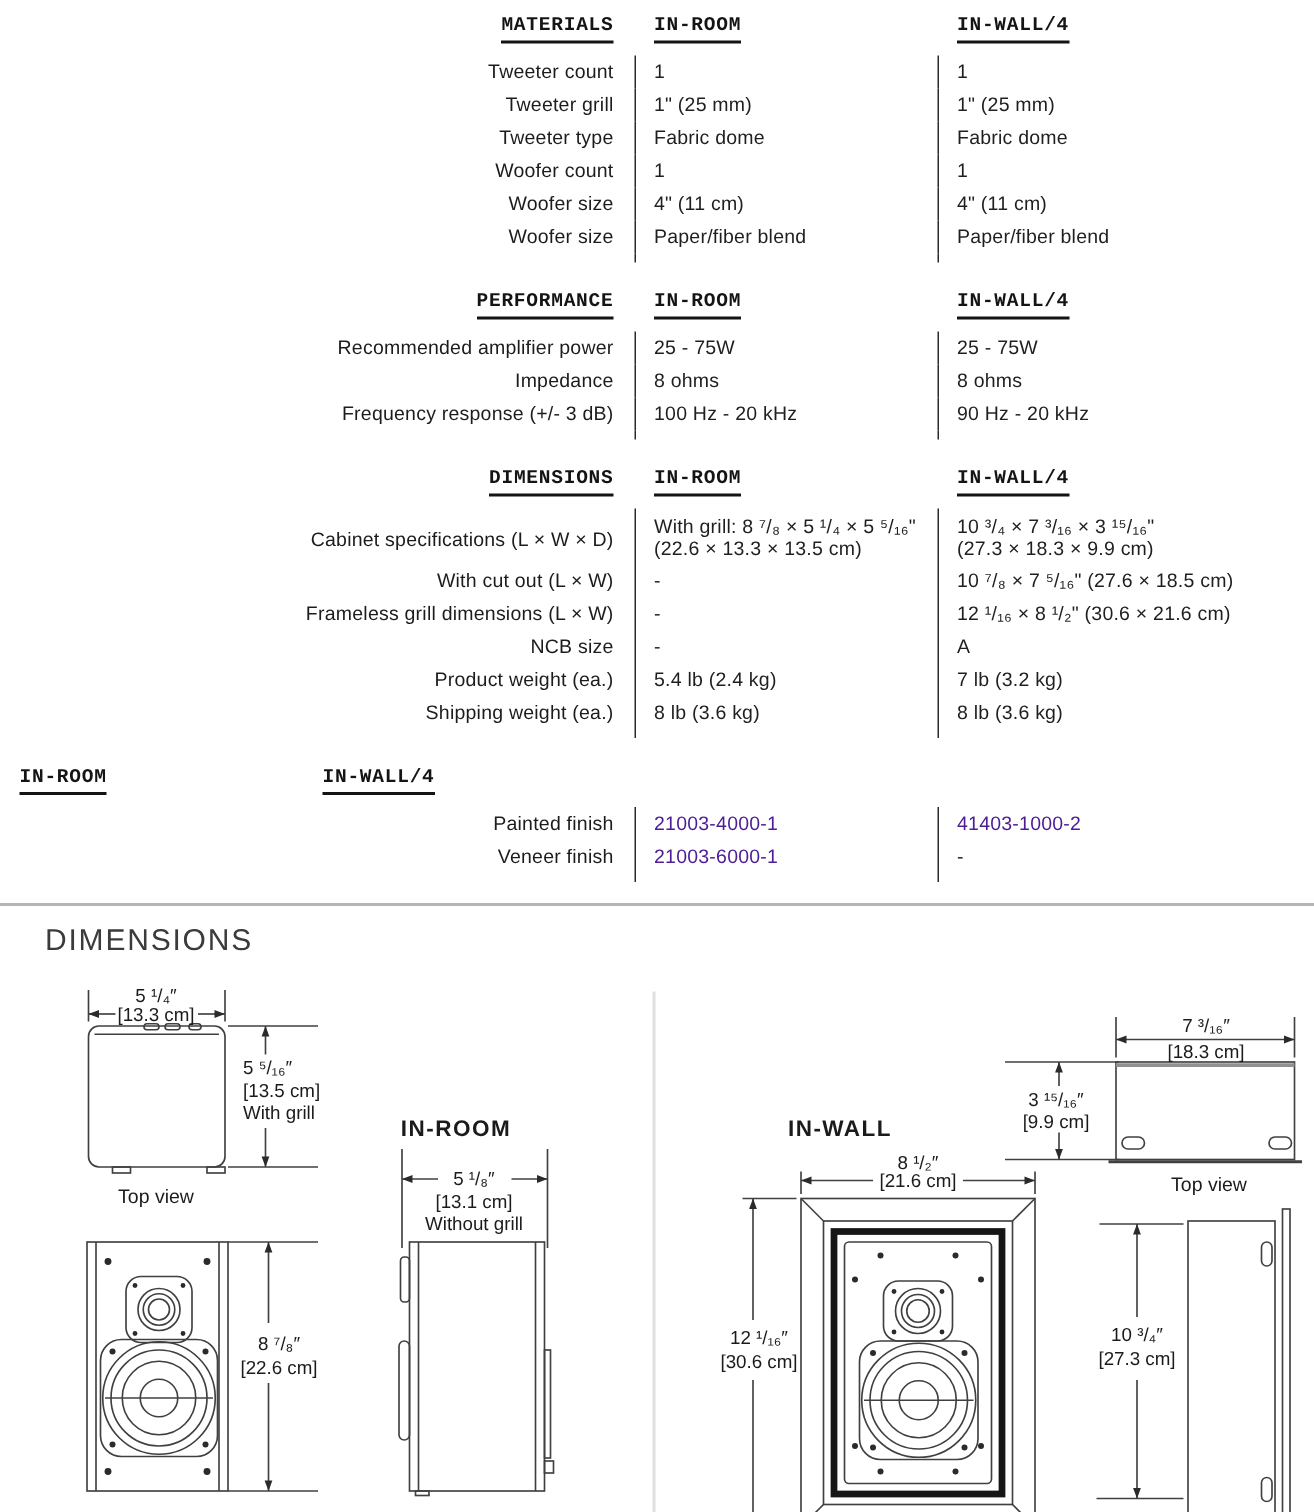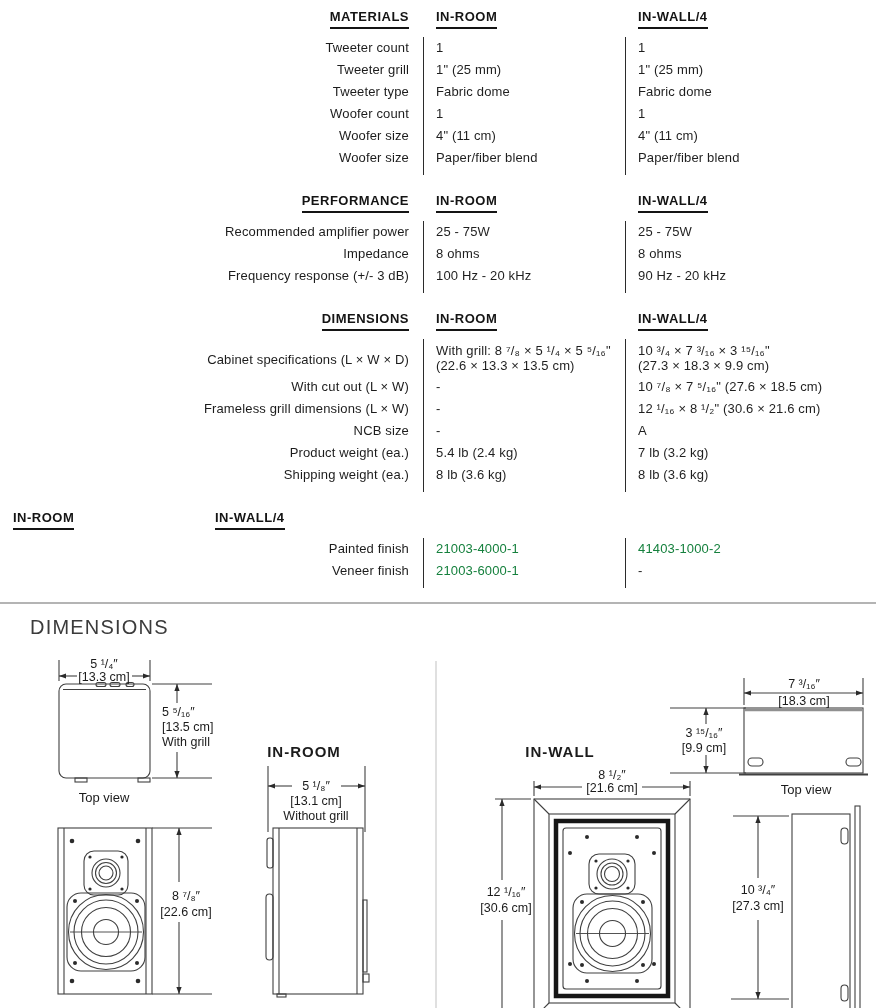--- a/index.html
+++ b/index.html
@@ -9,29 +9,29 @@
     font-family:"Liberation Sans","DejaVu Sans",sans-serif;
     color:#1f1f1f; -webkit-font-smoothing:antialiased;
   }
   .spec { padding-top:9px; }
   .group + .group { margin-top:18px; }
   .row { display:flex; line-height:22px; font-size:13px; letter-spacing:.15px; }
   .lbl { width:423px; text-align:right; padding-right:14px; color:#1c1c1c; }
   .v   { box-sizing:border-box; }
   .v1  { width:202px; border-left:1.5px solid #2b2b2b; padding-left:12px; }
   .v2  { flex:1;      border-left:1.5px solid #2b2b2b; padding-left:12px; }
-  .hrow { line-height:16px; margin-bottom:8px; align-items:flex-end; }
+  .hrow { line-height:16px; margin-bottom:8px; align-items:flex-end;font-family:Liberation Mono, monospace; }
   .hrow .v1, .hrow .v2 { border-left:1.5px solid transparent; }
   .hu { font-weight:700; font-size:13px; letter-spacing:.5px; color:#141414;
         border-bottom:2px solid #141414; padding-bottom:2px; display:inline-block; }
   .sp { height:6px; line-height:6px; }
   .rtop { align-items:center; }
   .ml { white-space:pre-line; line-height:15px; padding-top:4px; padding-bottom:3px; }
   .rtop .lbl { line-height:15px; padding-top:4px; }
-  .link { color:#15803d; cursor:pointer; }
+  .link { color:#4c1d95; cursor:pointer; }
   .dims { position:relative; height:432px; border-top:2px solid #b4b4b4; margin-top:14px; }
   .dims-heading { position:absolute; left:30px; top:12px; font-size:20px;
                   letter-spacing:1.2px; color:#3b3b3b; font-weight:400; }
   .vsep { position:absolute; left:435px; top:57px; bottom:0; width:2px; background:#e0e0e0; }
   .fig { position:absolute; top:0; }
   .fig-left { left:0; }
   .fig-right { left:436px; }
   svg text { font-family:"Liberation Sans","DejaVu Sans",sans-serif; }
 </style>
 </head>

